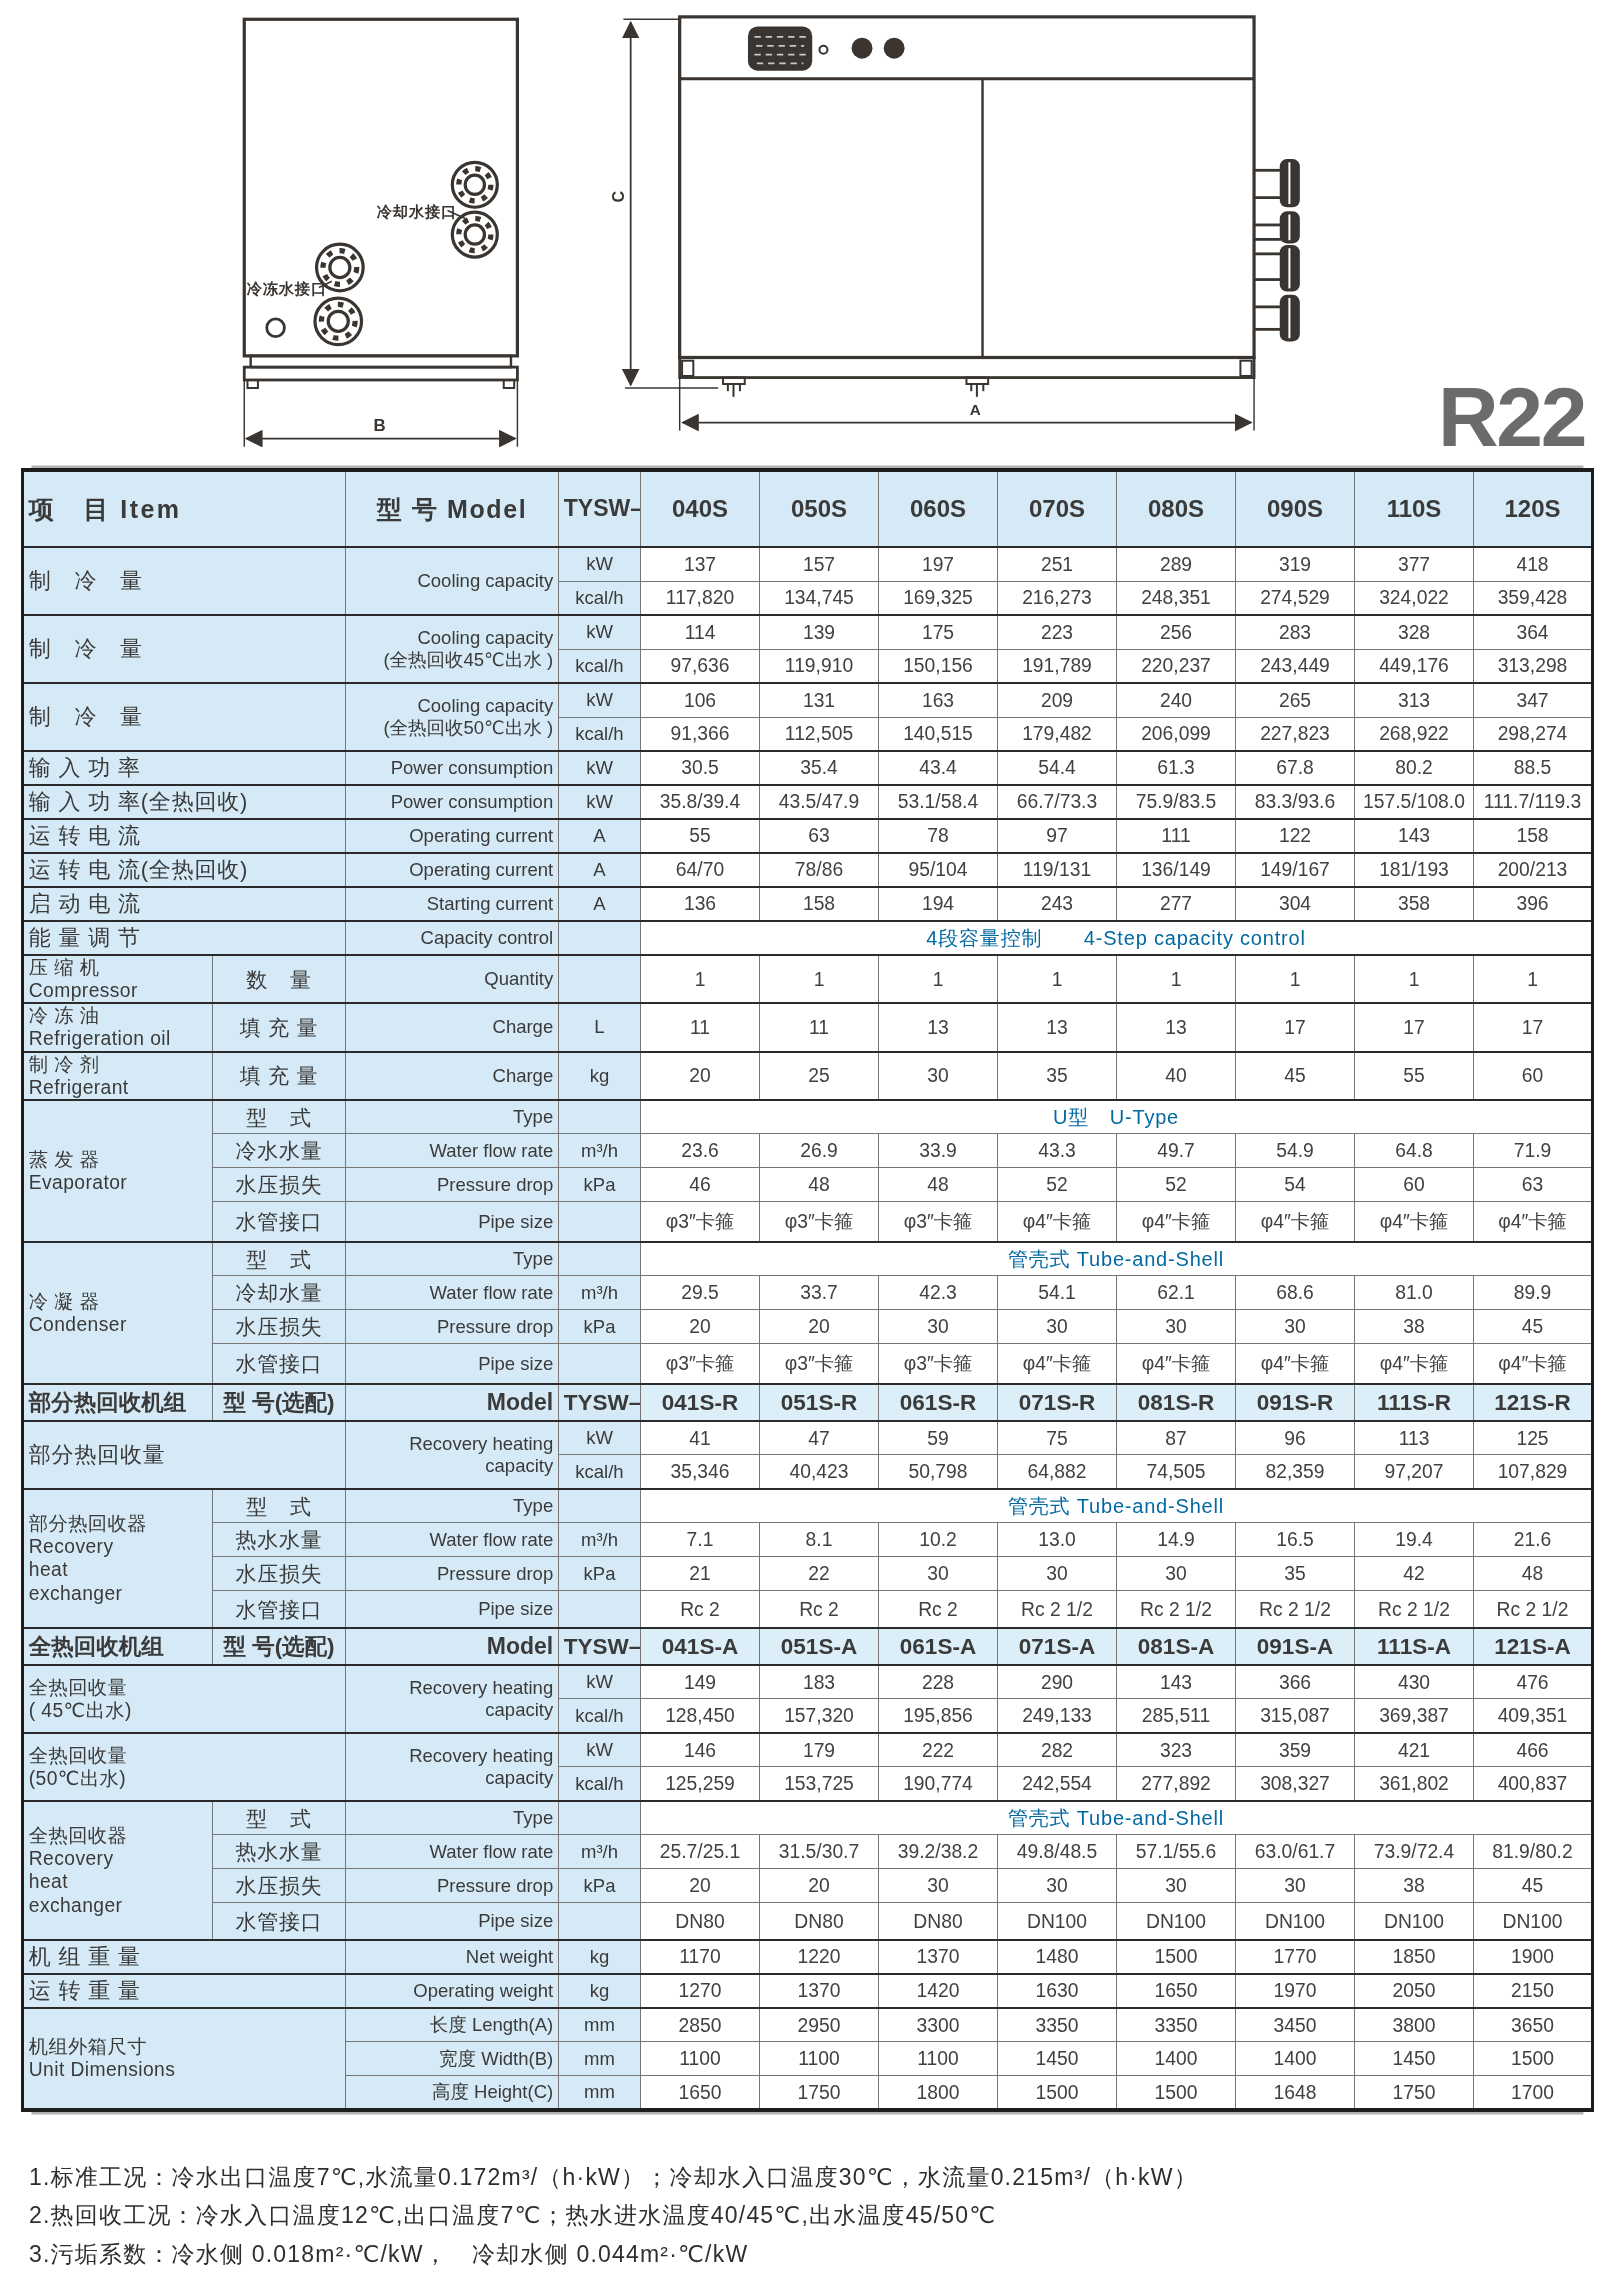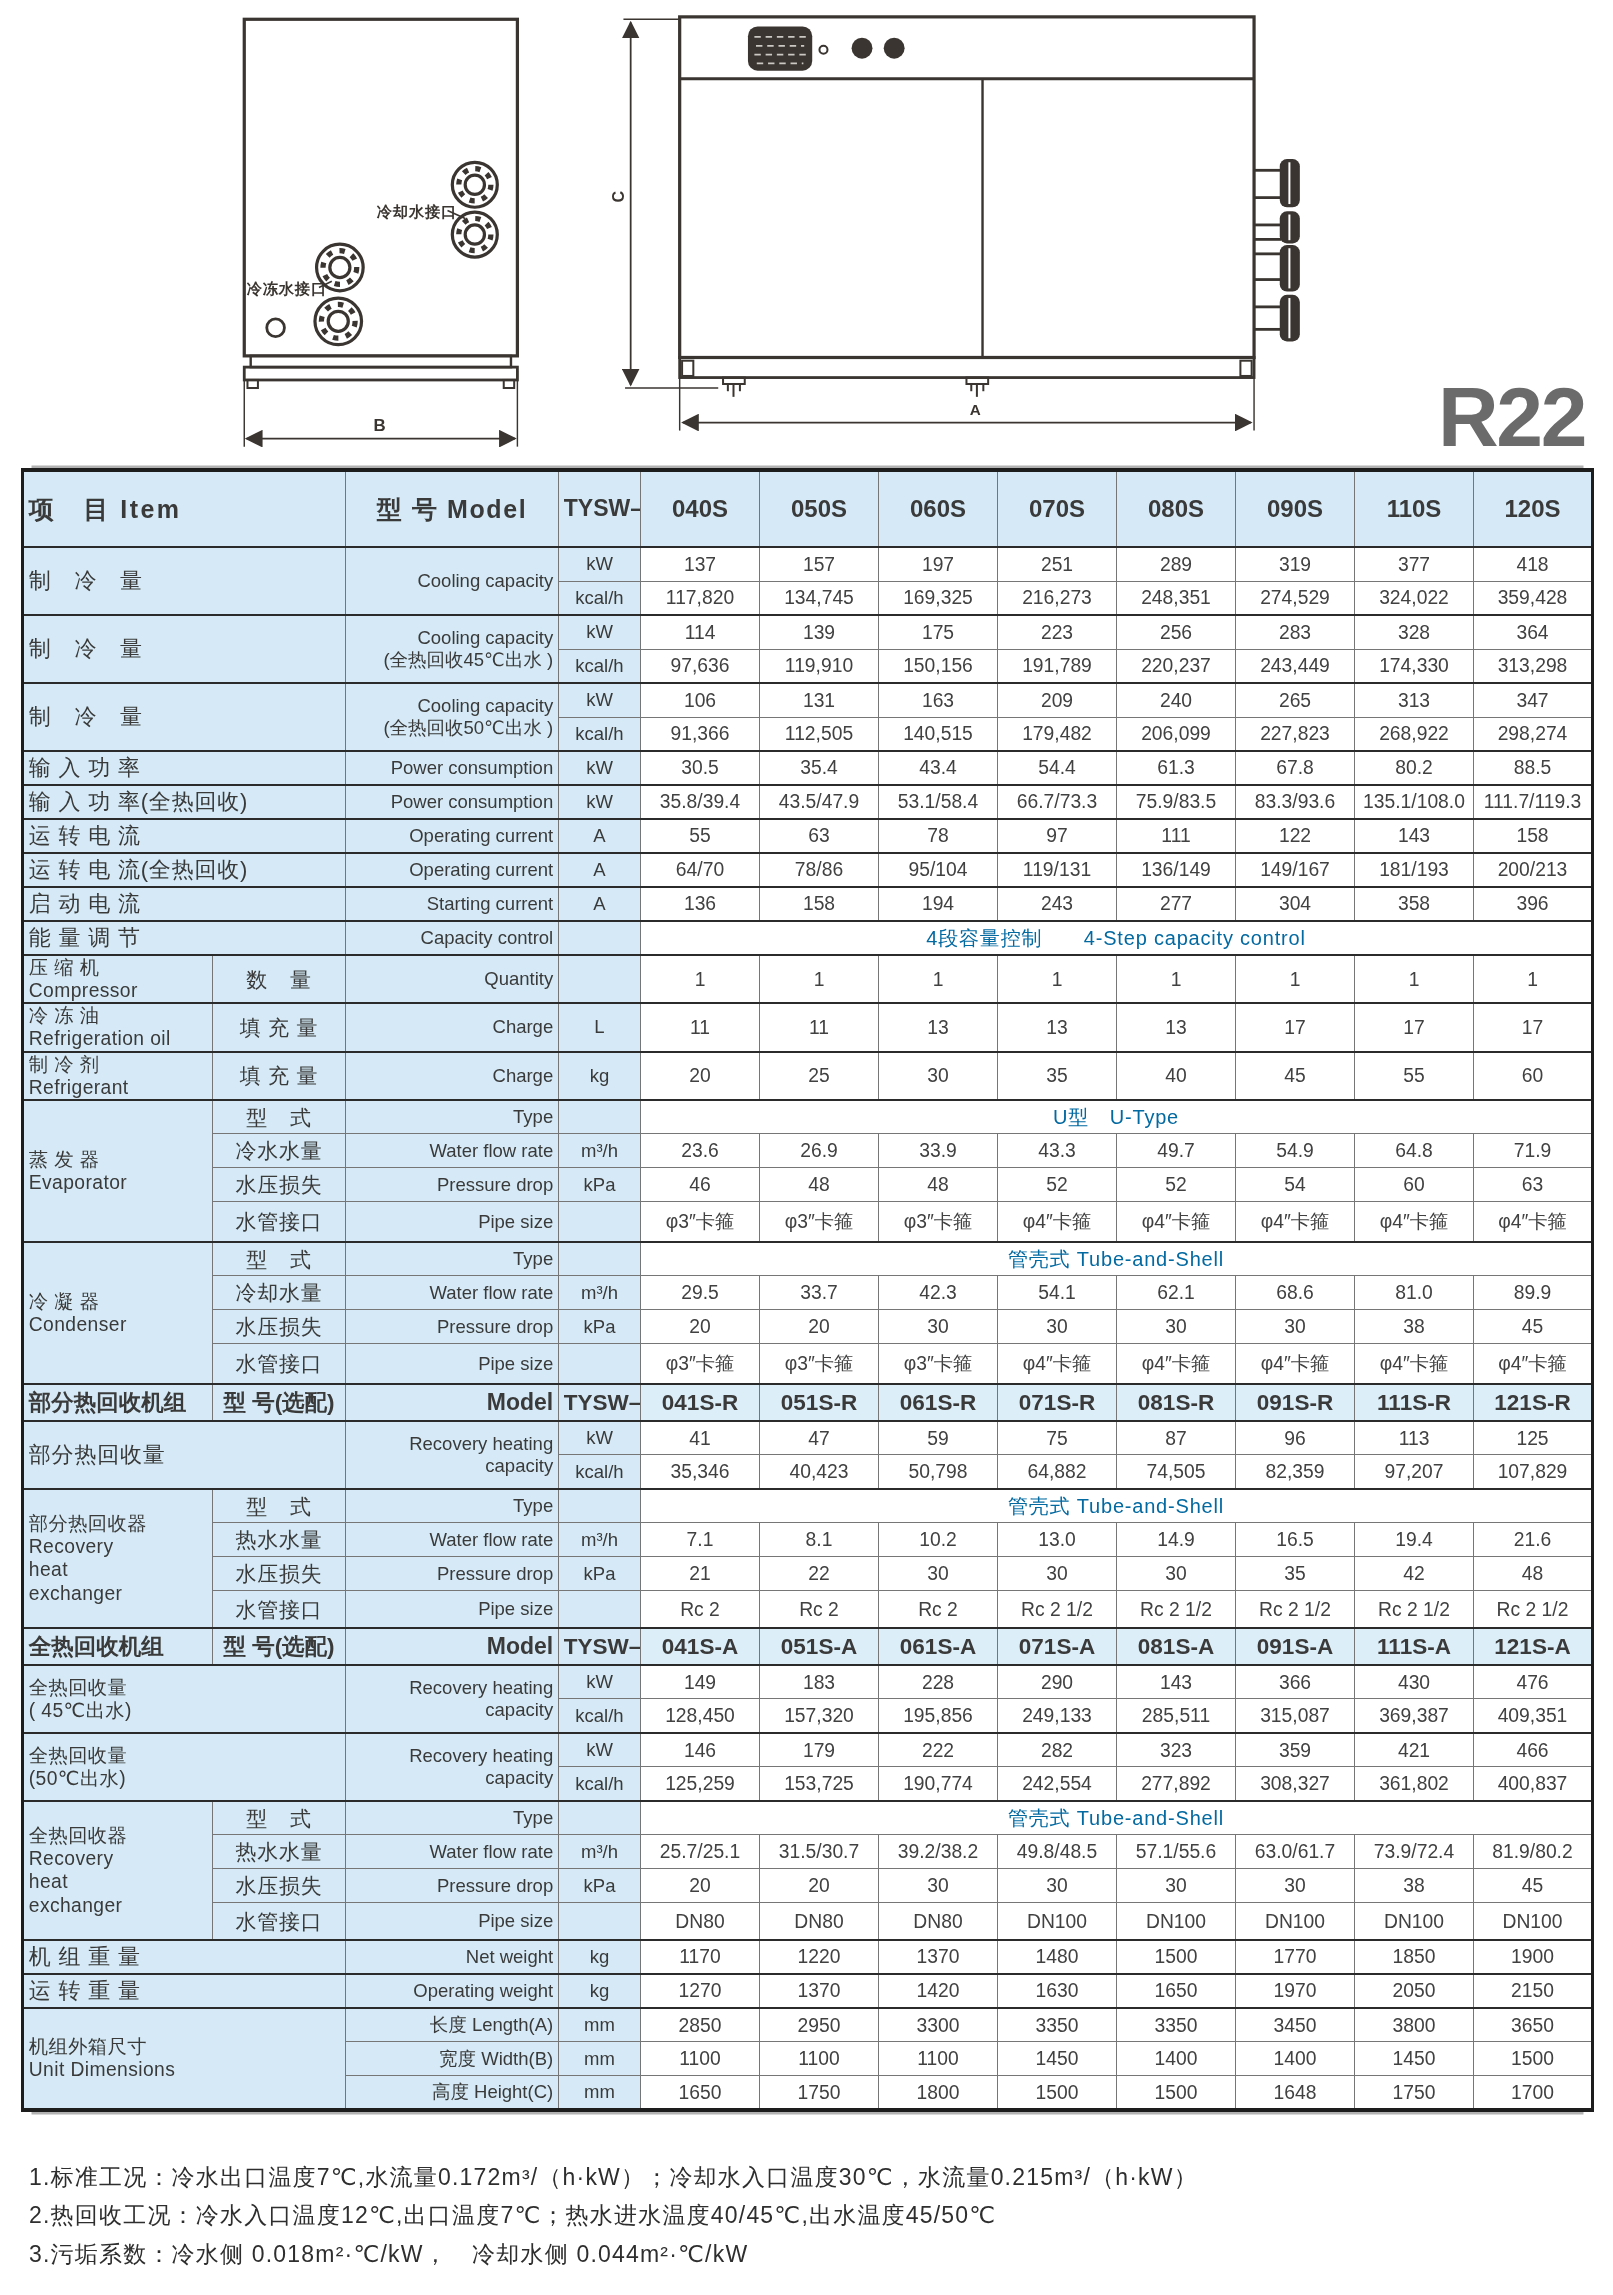--- a/index.html
+++ b/index.html
@@ -258,21 +258,21 @@
           <td class="k-v">364</td>
         </tr>
         <tr style="height: 34px;">
           <td class="k-u">kcal/h</td>
           <td class="k-v">97,636</td>
           <td class="k-v">119,910</td>
           <td class="k-v">150,156</td>
           <td class="k-v">191,789</td>
           <td class="k-v">220,237</td>
           <td class="k-v">243,449</td>
-          <td class="k-v">174,330</td>
+          <td class="k-v">449,176</td>
           <td class="k-v">313,298</td>
         </tr>
         <tr class="b" style="height: 34px;">
           <td colspan="2" rowspan="2" class="k-g">制　冷　量</td>
           <td rowspan="2" class="k-e">Cooling capacity
 (全热回收50℃出水 )</td>
           <td class="k-u">kW</td>
           <td class="k-v">106</td>
           <td class="k-v">131</td>
           <td class="k-v">163</td>
@@ -309,21 +309,21 @@
         <tr class="b" style="height: 34px;">
           <td colspan="2" class="k-g">输 入 功 率(全热回收)</td>
           <td class="k-e">Power consumption</td>
           <td class="k-u">kW</td>
           <td class="k-v">35.8/39.4</td>
           <td class="k-v">43.5/47.9</td>
           <td class="k-v">53.1/58.4</td>
           <td class="k-v">66.7/73.3</td>
           <td class="k-v">75.9/83.5</td>
           <td class="k-v">83.3/93.6</td>
-          <td class="k-v">135.1/108.0</td>
+          <td class="k-v">157.5/108.0</td>
           <td class="k-v">111.7/119.3</td>
         </tr>
         <tr class="b" style="height: 34px;">
           <td colspan="2" class="k-g">运 转 电 流</td>
           <td class="k-e">Operating current</td>
           <td class="k-u">A</td>
           <td class="k-v">55</td>
           <td class="k-v">63</td>
           <td class="k-v">78</td>
           <td class="k-v">97</td>

